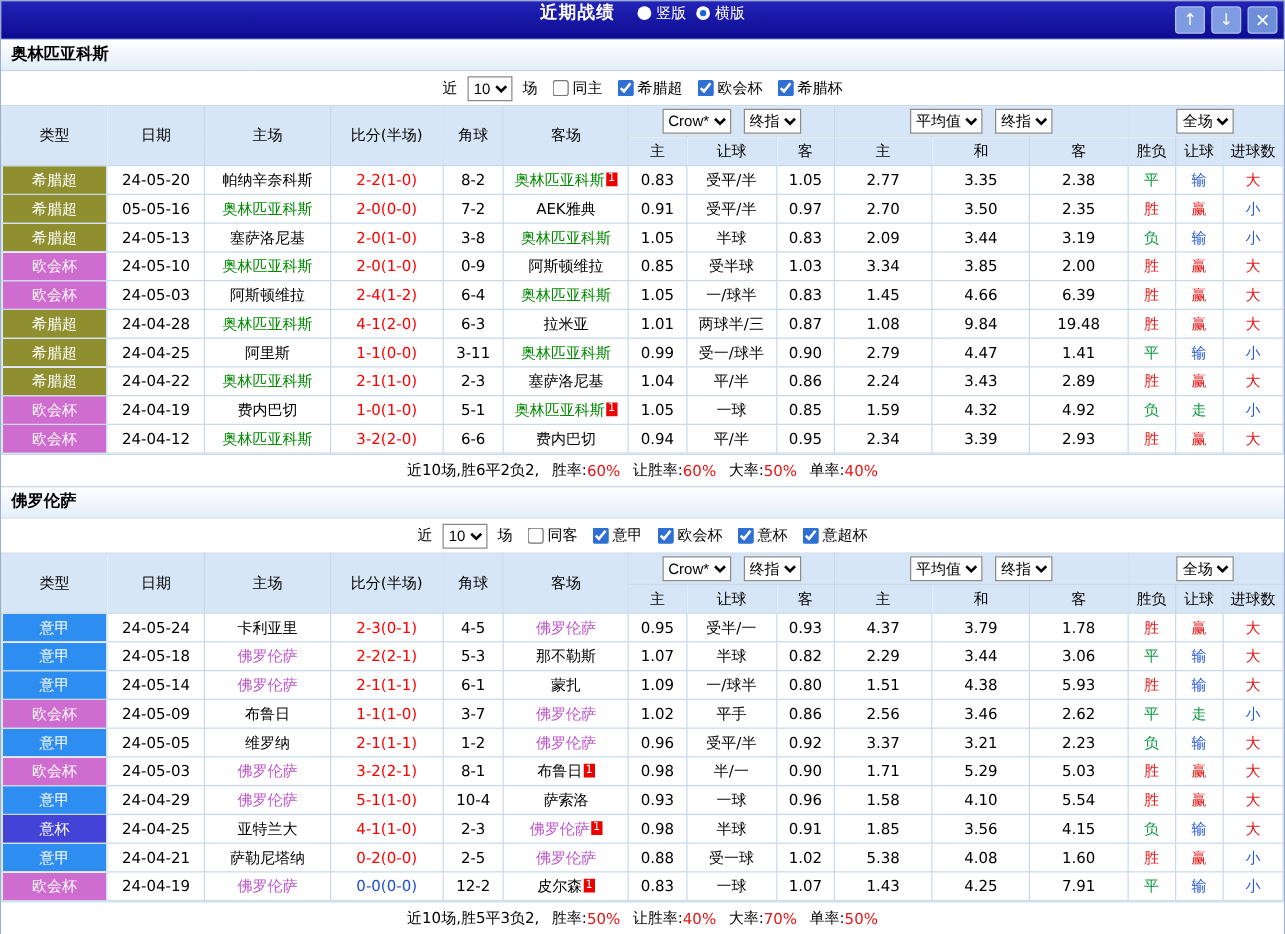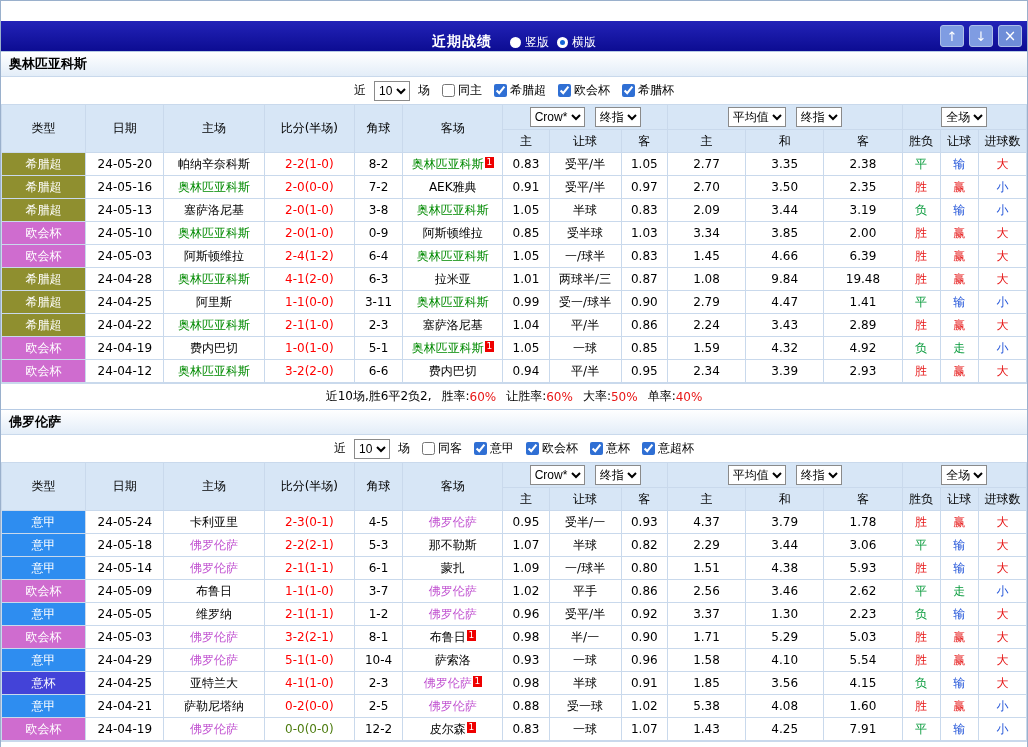--- a/index.html
+++ b/index.html
@@ -6,21 +6,21 @@
   html,body { margin:0; padding:0; }
   body {
     width:1028px;
     font-family:"DejaVu Sans","Liberation Sans",sans-serif;
     font-size:12px; color:#000; background:#fff;
   }
   .window { width:1028px; border:1px solid #9ab0cc; padding-bottom:6px; background:#fff; }
 
   
   .titlebar { height:30px; background:linear-gradient(#2323b8,#0c0c92); color:#fff;
-    display:flex; align-items:flex-end; position:relative;margin-top:20px; }
+    display:flex; align-items:flex-start; position:relative; }
   .titlebar-center { flex:1; display:flex; align-items:center; justify-content:center; gap:10px; }
   .title { font-weight:bold; font-size:14px; letter-spacing:1px; }
   .radio-opt { display:inline-flex; align-items:center; gap:4px; cursor:pointer; margin-left:8px; font-size:12px; }
   .radio-dot { width:11px; height:11px; border-radius:50%; background:#fff; display:inline-block; position:relative; }
   .radio-dot.selected::after { content:""; position:absolute; left:3px; top:3px; width:5px; height:5px;
     border-radius:50%; background:#1565d8; }
   .titlebar-buttons { position:absolute; right:5px; top:4px; display:flex; gap:5px; }
   .tb-btn { width:24px; height:22px; background:#7f9ce2; border:1px solid #aebfe8; border-radius:3px;
     color:#fff; font-size:13px; display:flex; align-items:center; justify-content:center; cursor:pointer; }
   .tb-btn.close { background:#6f8ed8; font-size:15px; }
@@ -155,21 +155,21 @@
               <td>1.05</td>
               <td>2.77</td>
               <td>3.35</td>
               <td>2.38</td>
               <td style="color: rgb(8, 155, 60);">平</td>
               <td style="color: rgb(36, 86, 217);">输</td>
               <td style="color: rgb(230, 23, 23);">大</td>
             </tr>
             <tr>
               <td class="type-cell" style="background: rgb(143, 143, 47);">希腊超</td>
-              <td>24-05-16</td>
+              <td>05-05-16</td>
               <td><span class="team-name" style="color: rgb(0, 138, 0);">奥林匹亚科斯</span></td>
               <td class="score" style="color: rgb(255, 0, 0);">2-0(0-0)</td>
               <td>7-2</td>
               <td><span class="team-name">AEK雅典</span></td>
               <td>0.91</td>
               <td>受平/半</td>
               <td>0.97</td>
               <td>2.70</td>
               <td>3.50</td>
               <td>2.35</td>
@@ -469,21 +469,21 @@
               <td class="type-cell" style="background: rgb(46, 141, 240);">意甲</td>
               <td>24-05-05</td>
               <td><span class="team-name">维罗纳</span></td>
               <td class="score" style="color: rgb(255, 0, 0);">2-1(1-1)</td>
               <td>1-2</td>
               <td><span class="team-name" style="color: rgb(192, 80, 208);">佛罗伦萨</span></td>
               <td>0.96</td>
               <td>受平/半</td>
               <td>0.92</td>
               <td>3.37</td>
-              <td>1.30</td>
+              <td>3.21</td>
               <td>2.23</td>
               <td style="color: rgb(8, 155, 60);">负</td>
               <td style="color: rgb(36, 86, 217);">输</td>
               <td style="color: rgb(230, 23, 23);">大</td>
             </tr>
             <tr>
               <td class="type-cell" style="background: rgb(207, 108, 207);">欧会杯</td>
               <td>24-05-03</td>
               <td><span class="team-name" style="color: rgb(192, 80, 208);">佛罗伦萨</span></td>
               <td class="score" style="color: rgb(255, 0, 0);">3-2(2-1)</td>
@@ -547,21 +547,21 @@
               <td>4.08</td>
               <td>1.60</td>
               <td style="color: rgb(230, 23, 23);">胜</td>
               <td style="color: rgb(230, 23, 23);">赢</td>
               <td style="color: rgb(36, 86, 217);">小</td>
             </tr>
             <tr>
               <td class="type-cell" style="background: rgb(207, 108, 207);">欧会杯</td>
               <td>24-04-19</td>
               <td><span class="team-name" style="color: rgb(192, 80, 208);">佛罗伦萨</span></td>
-              <td class="score" style="color: #4d7c0f;">0-0(0-0)</td>
+              <td class="score" style="color: #1d4ed8;">0-0(0-0)</td>
               <td>12-2</td>
               <td><span class="team-name">皮尔森</span><span class="red-card">1</span></td>
               <td>0.83</td>
               <td>一球</td>
               <td>1.07</td>
               <td>1.43</td>
               <td>4.25</td>
               <td>7.91</td>
               <td style="color: rgb(8, 155, 60);">平</td>
               <td style="color: rgb(36, 86, 217);">输</td>

